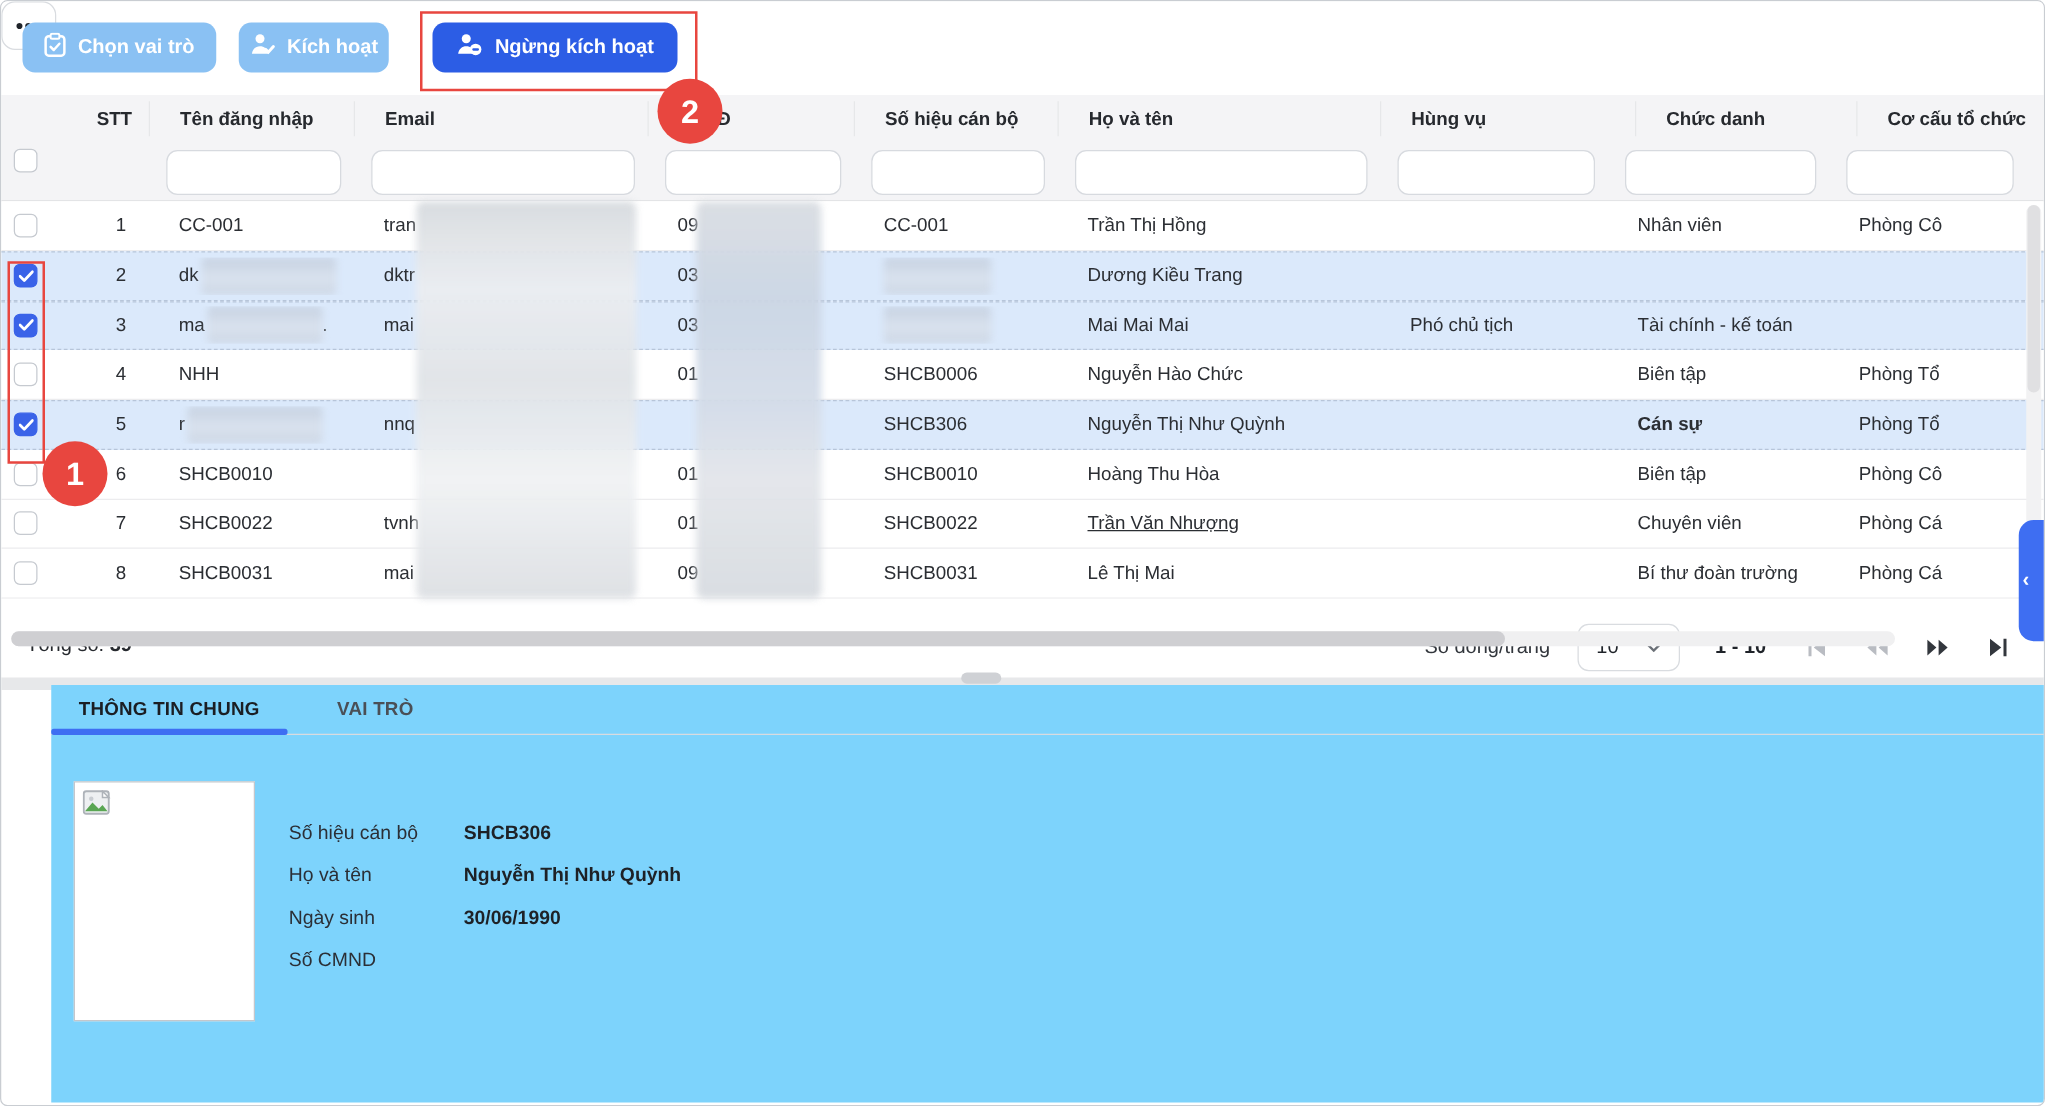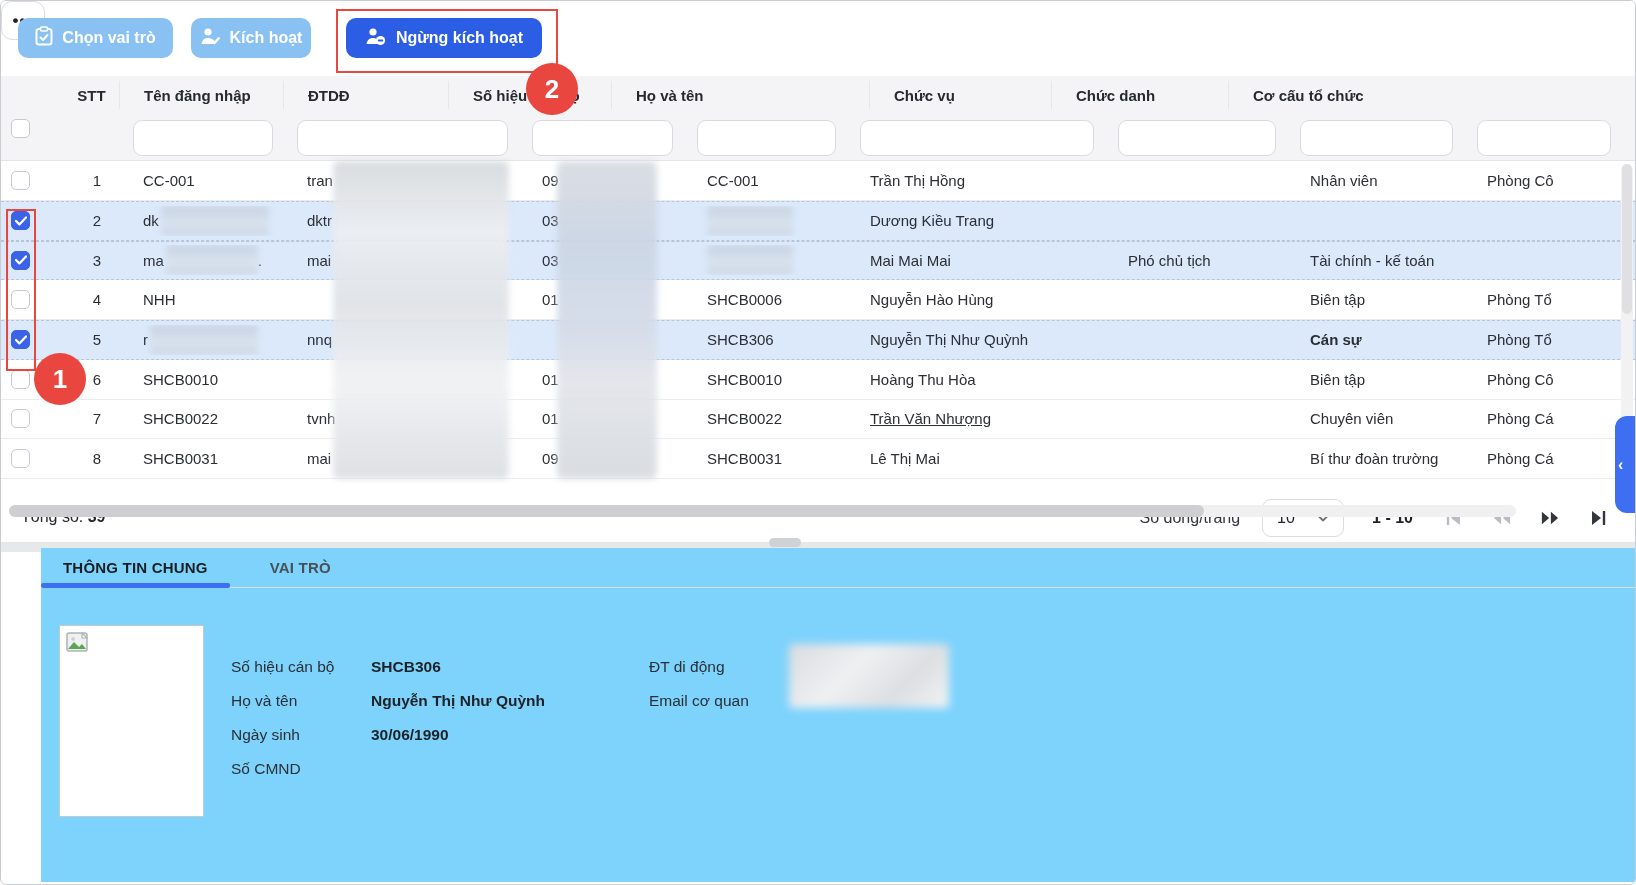--- a/index.html
+++ b/index.html
@@ -138,25 +138,26 @@
   <div class="anno-rect rect-btn"></div>
   <div class="anno-badge badge-2">2</div>
   <div class="anno-rect rect-cb"></div>
   <div class="anno-badge badge-1">1</div>
 
   <div class="thead">
     <div class="hrow" id="hrow">
         <div class="hcell first" style="width: 63px;"></div>
         <div class="hcell first" style="width: 55px; padding-left: 0px; justify-content: center;">STT</div>
         <div class="hcell" style="width: 164px;">Tên đăng nhập</div>
+        <div class="hcell" style="width: 235px;">Email</div>
         <div class="hcell" style="width: 165px;">ĐTDĐ</div>
         <div class="hcell" style="width: 163px;">Số hiệu cán bộ</div>
         <div class="hcell" style="width: 258px;">Họ và tên</div>
-        <div class="hcell" style="width: 182px;">Chức vụ</div>
-        <div class="hcell" style="width: 177px;">Chức danh</div>
+        <div class="hcell" style="width: 182px;">Hùng vụ</div>
+        <div class="hcell" style="width: 177px; margin-left: 22px;">Chức danh</div>
         <div class="hcell" style="width: 158px;">Cơ cấu tổ chức</div>
       </div>
     <div class="frow" id="frow">
         <div class="fcell" style="width: 63px;"></div>
         <div class="fcell" style="width: 55px;"></div>
         <div class="fcell" style="width: 164px;"><input style=""></div>
         <div class="fcell" style="width: 235px;"><input style=""></div>
         <div class="fcell" style="width: 165px;"><input style=""></div>
         <div class="fcell" style="width: 163px;"><input style=""></div>
         <div class="fcell" style="width: 258px;"><input style=""></div>
@@ -224,21 +225,21 @@
       </div>
       <div class="row">
         <div class="cbcell">
           <span class="checkbox"></span>
         </div>
         <div class="cell stt" style="width: 55px;">4</div>
         <div class="cell" style="width: 164px;">NHH</div>
         <div class="cell" style="width: 235px;"></div>
         <div class="cell" style="width: 165px;">01</div>
         <div class="cell" style="width: 163px;">SHCB0006</div>
-        <div class="cell" style="width: 258px;">Nguyễn Hào Hùng</div>
+        <div class="cell" style="width: 258px;">Nguyễn Hào Chức</div>
         <div class="cell" style="width: 182px;"></div>
         <div class="cell" style="width: 177px;">Biên tập</div>
         <div class="cell" style="width: 158px;">Phòng Tổ</div>
       </div>
       <div class="row selected">
         <div class="cbcell">
           <span class="checkbox checked">
             <svg viewBox="0 0 12 10">
               <path d="M1 5l3.4 3.4L11 1.4" stroke="#fff" stroke-width="2.2" fill="none" stroke-linecap="round" stroke-linejoin="round"></path>
             </svg>
@@ -374,30 +375,19 @@
         </div>
         <div class="frow2">
           <span class="flabel">Ngày sinh</span>
           <span class="fvalue">30/06/1990</span>
         </div>
         <div class="frow2">
           <span class="flabel">Số CMND</span>
           <span class="fvalue"></span>
         </div>
       </div>
-    <div class="fields-right" id="fieldsRight">
-      <div class="detail-blur"></div>
-    <div class="frow2">
-          <span class="flabel">ĐT di động</span>
-          <span class="fvalue"></span>
-        </div>
-        <div class="frow2">
-          <span class="flabel">Email cơ quan</span>
-          <span class="fvalue"></span>
-        </div>
-      </div>
   </div>
 
   <div class="side-handle">
     <span>‹</span>
   </div>
 
 </div>
 
 </body></html>

